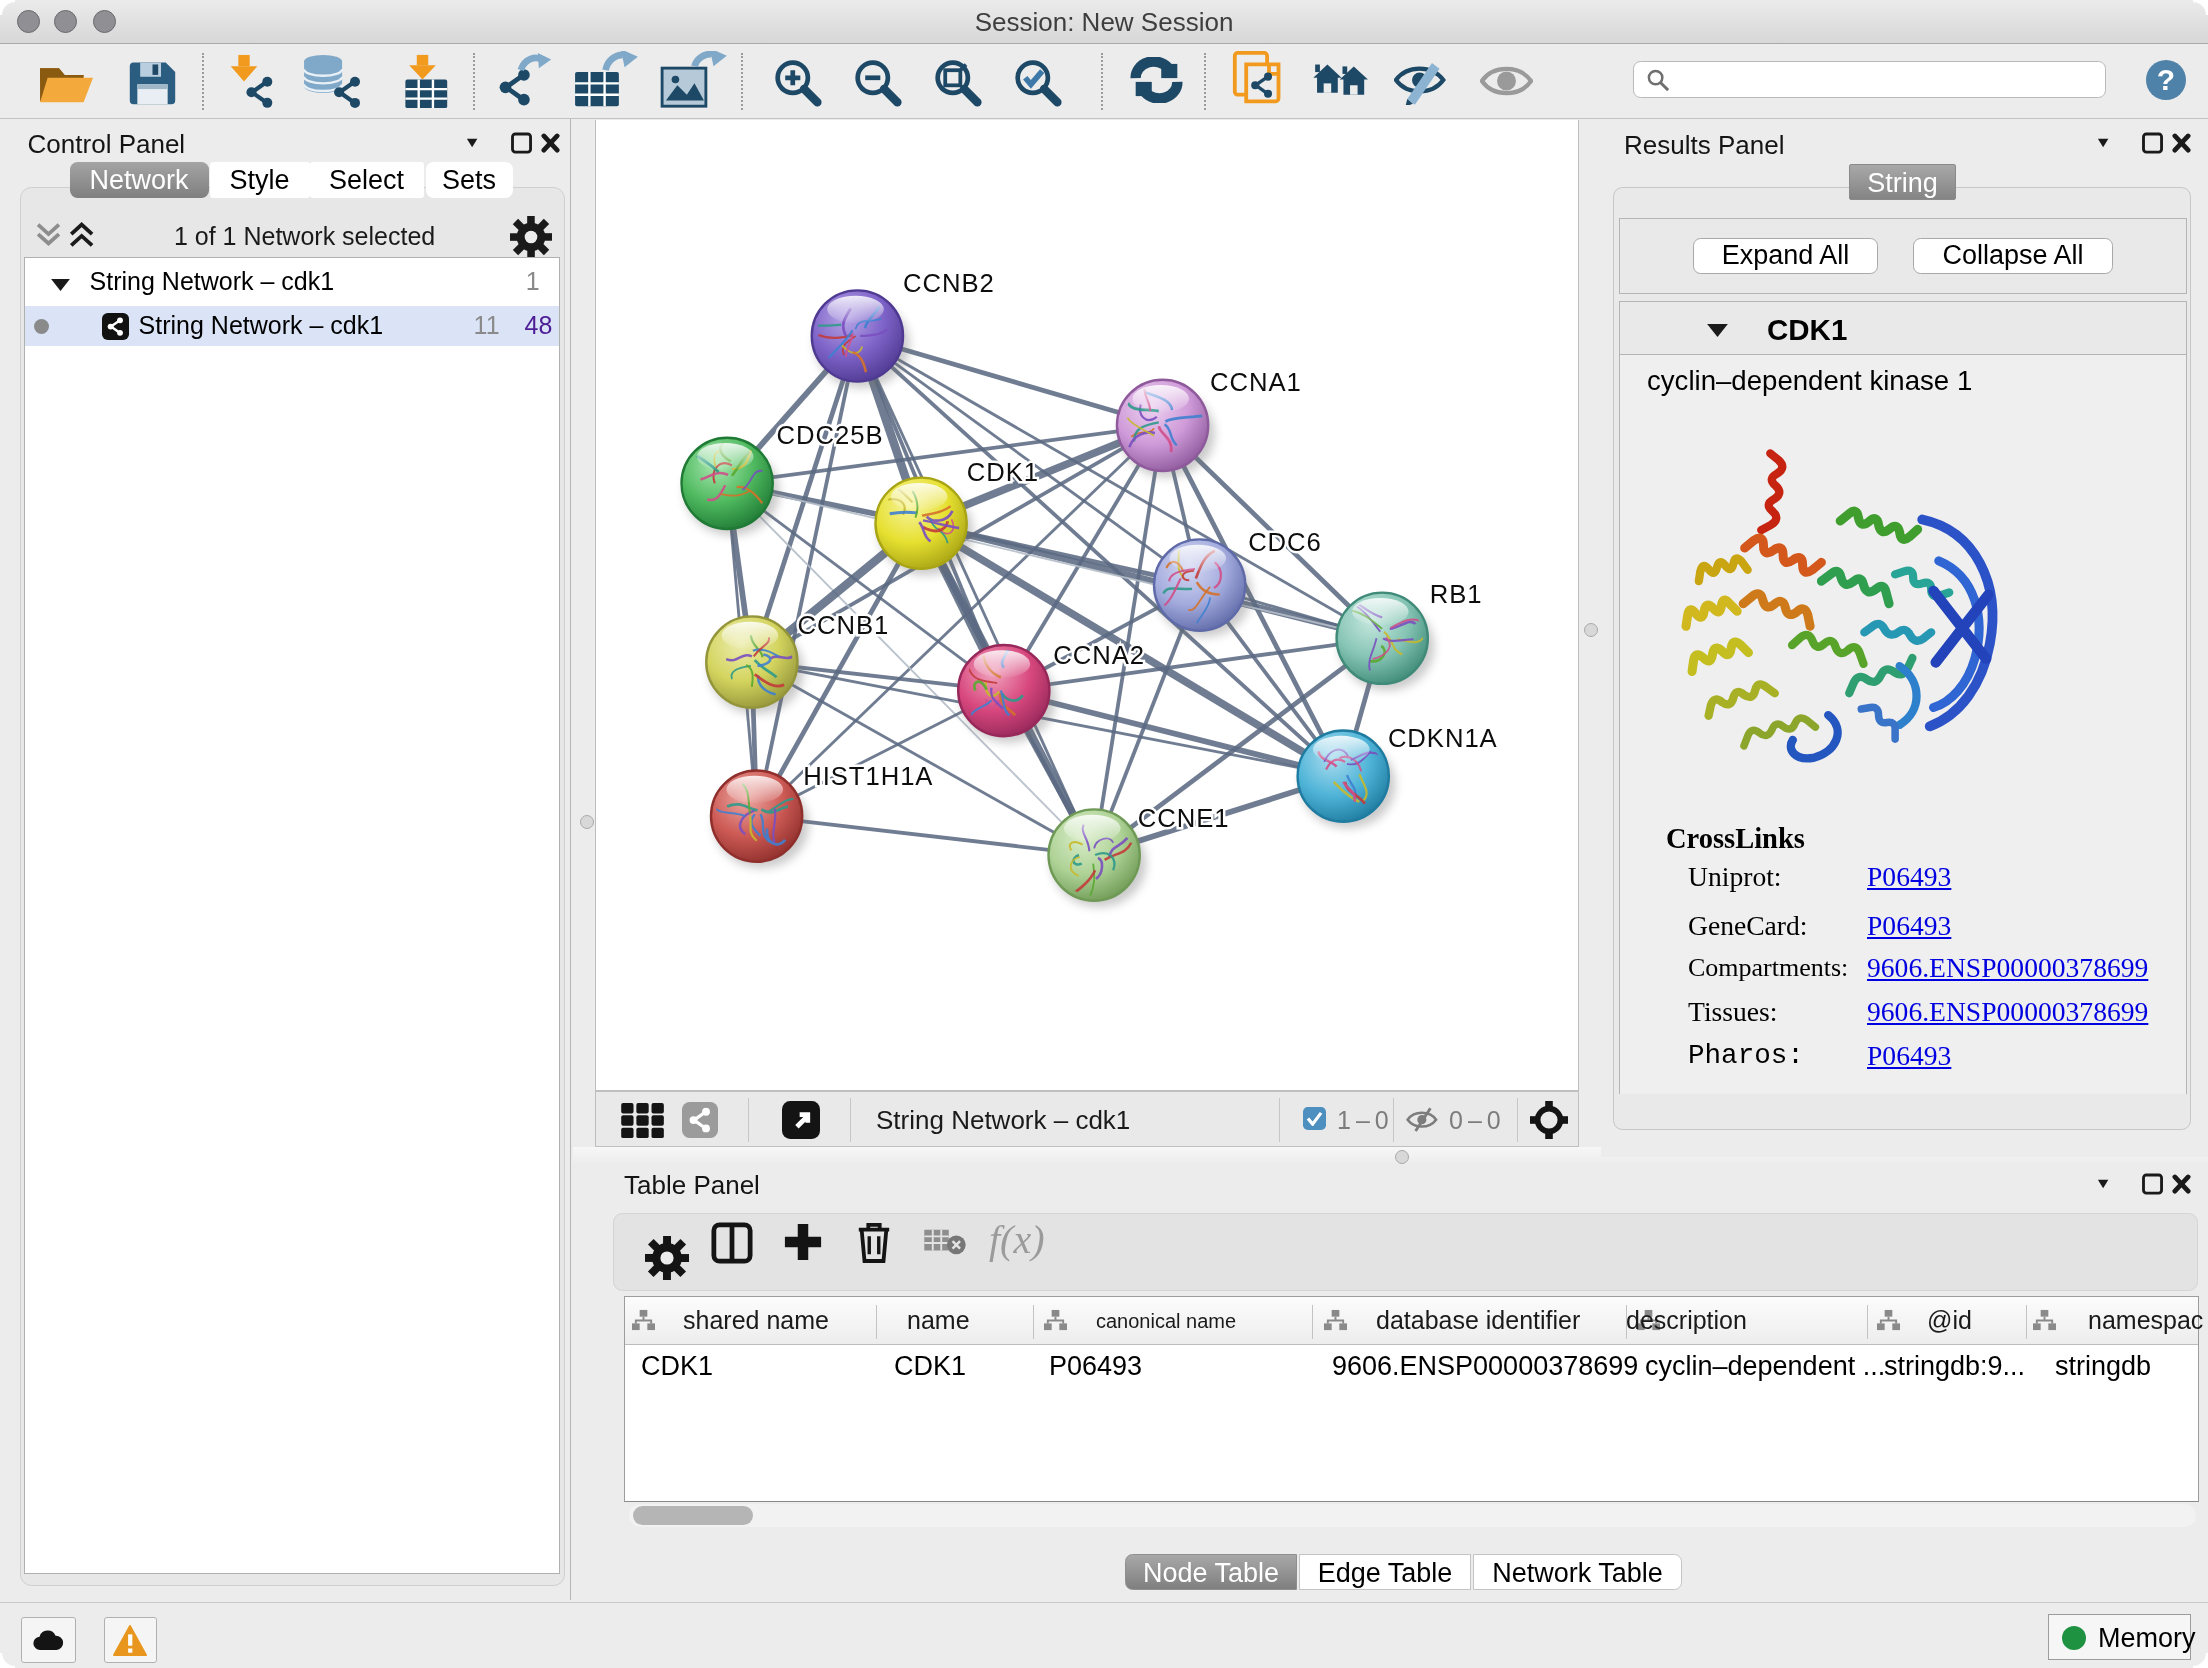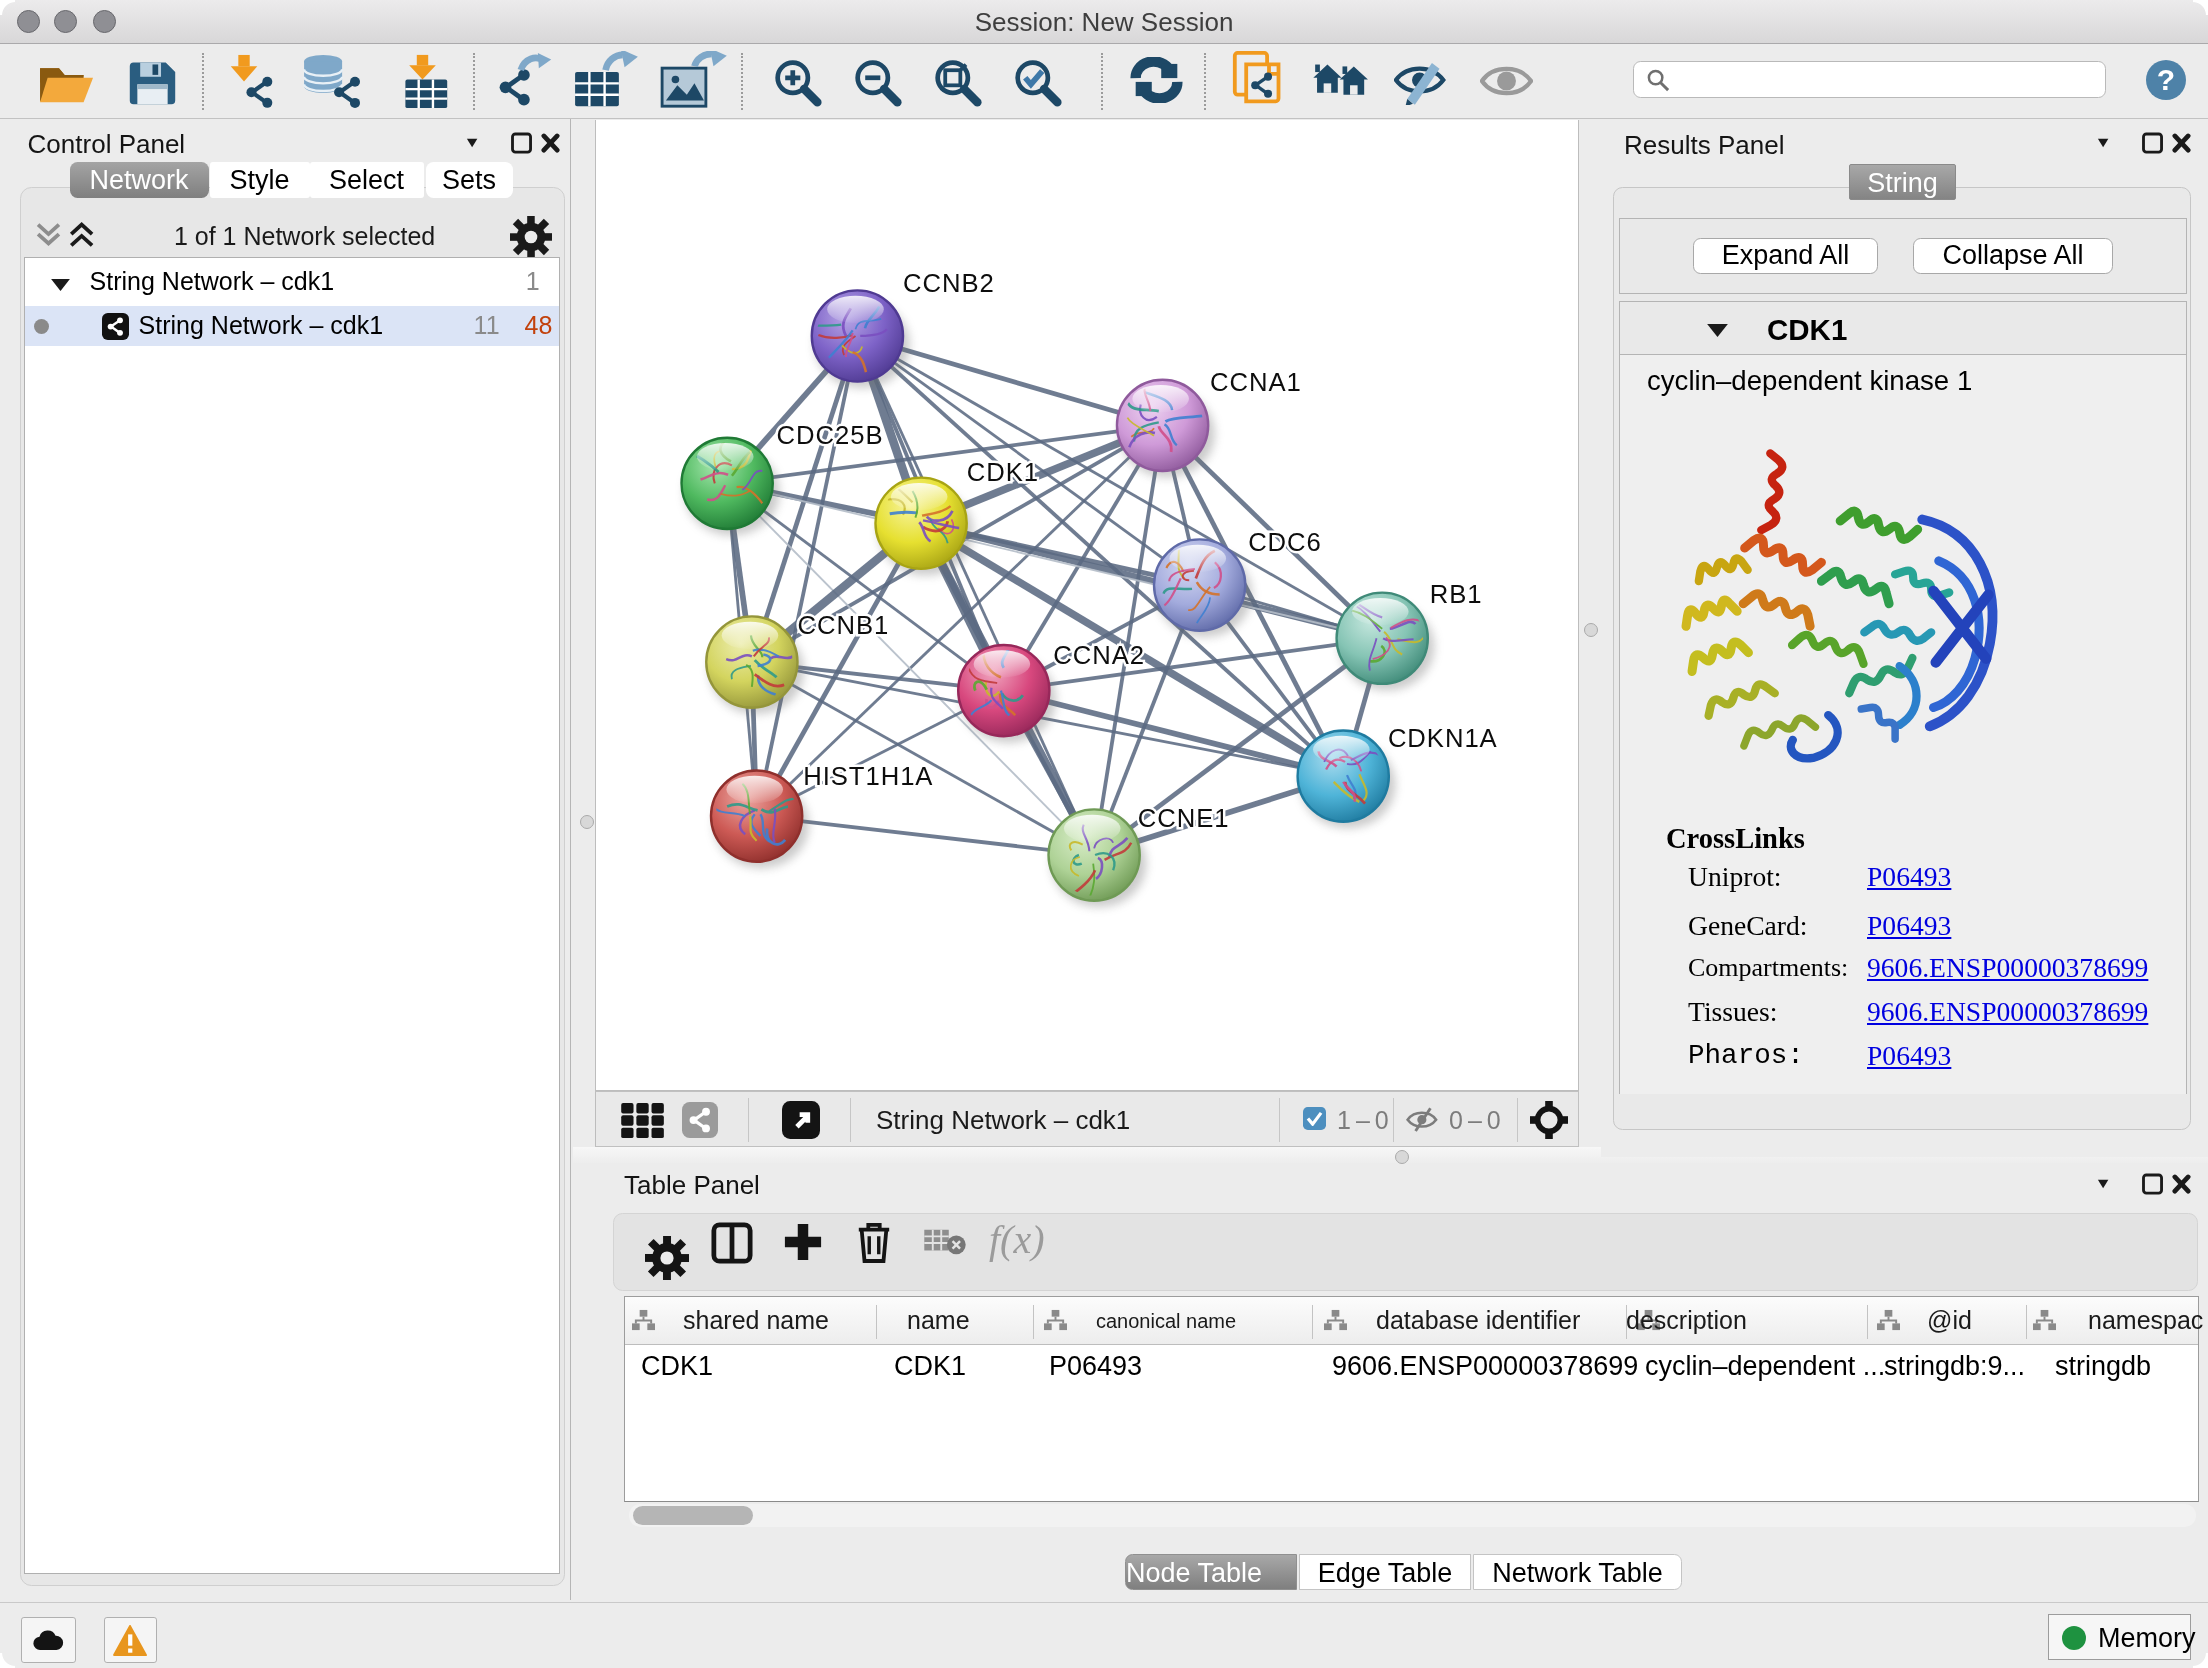--- a/index.html
+++ b/index.html
@@ -200,21 +200,21 @@
           <g transform="translate(10,8) scale(0.72)" stroke="#fff" fill="#fff">
 <line x1="12" y1="28" x2="36" y2="11" stroke-width="7"></line>
             <line x1="12" y1="28" x2="36" y2="45" stroke-width="7"></line>
 <circle cx="11" cy="28" r="8.5" stroke="none"></circle>
             <circle cx="38" cy="10" r="8.5" stroke="none"></circle>
             <circle cx="38" cy="46" r="8.5" stroke="none"></circle>
           </g>
         </svg>
      <div class="abs" style="left:114px;top:4.8px;font-size:25px">String Network – cdk1</div>
      <div class="abs" style="left:449px;top:4.8px;font-size:25px;color:#8a8a8a">11</div>
-     <div class="abs" style="left:500px;top:4.8px;font-size:25px;color:#c2410c">48</div>
+     <div class="abs" style="left:500px;top:4.8px;font-size:25px;color:#4c1d95">48</div>
    </div>
  </div>
 </div>
 
 <div class="abs" style="left:595px;top:120px;width:984px;height:971px;background:#fff;border:1px solid #bdbdbd;border-top:none"></div>
 <svg class="abs" style="left:595px;top:120px" width="984" height="971" viewBox="626 126 1035 1021">
 <defs>
 <filter id="blur1" x="-40%" y="-40%" width="180%" height="180%">
         <feGaussianBlur stdDeviation="5"></feGaussianBlur>
       </filter>
@@ -780,21 +780,21 @@
      <div class="abs" style="left:424px;top:5.7px">P06493</div>
      <div class="abs" style="left:707px;top:5.7px">9606.ENSP00000378699</div>
      <div class="abs" style="left:1020px;top:5.7px">cyclin–dependent ...</div>
      <div class="abs" style="left:1259px;top:5.7px">stringdb:9...</div>
      <div class="abs" style="left:1430px;top:5.7px">stringdb</div>
    </div>
    <div class="abs" style="left:3.8px;top:207px;width:1567px;height:23px;background:#f2f2f2;border-radius:11.4px"></div>
    <div class="abs" style="left:7.6px;top:209px;width:120px;height:19px;background:#b5b5b5;border-radius:9.5px"></div>
  </div>
 
- <div class="abs" style="left:552px;top:389px;width:172px;height:36px;background:linear-gradient(#a8a8a8,#7f7f7f);border:1px solid #909090;border-radius:7.6px 0 0 7.6px;color:#fff;font-size:27px;text-align:left;line-height:36px">Node Table</div>
+ <div class="abs" style="left:552px;top:389px;width:172px;height:36px;background:linear-gradient(#a8a8a8,#7f7f7f);border:1px solid #909090;border-radius:7.6px 0 0 7.6px;color:#fff;font-size:27px;text-align:center;line-height:36px">Node Table</div>
  <div class="abs" style="left:726px;top:389px;width:172px;height:36px;background:#fff;border:1px solid #c4c4c4;font-size:27px;text-align:center;line-height:36px">Edge Table</div>
  <div class="abs" style="left:900px;top:389px;width:209px;height:36px;background:#fff;border:1px solid #c4c4c4;border-radius:0 7.6px 7.6px 0;font-size:27px;text-align:center;line-height:36px">Network Table</div>
 </div>
 
 <div class="abs" style="left:0;top:1602px;width:2208px;height:67px;background:#ececec;border-top:1.9px solid #c9c9c9">
  <div class="abs" style="left:21px;top:14.3px;width:55px;height:46px;background:#f5f5f5;border:1.9px solid #b0b0b0;border-radius:2.9px">
    <svg style="position:absolute;left:8.6px;top:10.5px" width="34" height="23" viewBox="0 0 36 24">
         <path d="M10 22 a7 7 0 0 1 -1 -14 a9 9 0 0 1 17 -1 a6.5 6.5 0 0 1 1 15 z" fill="#141414"></path>
       </svg>
  </div>

